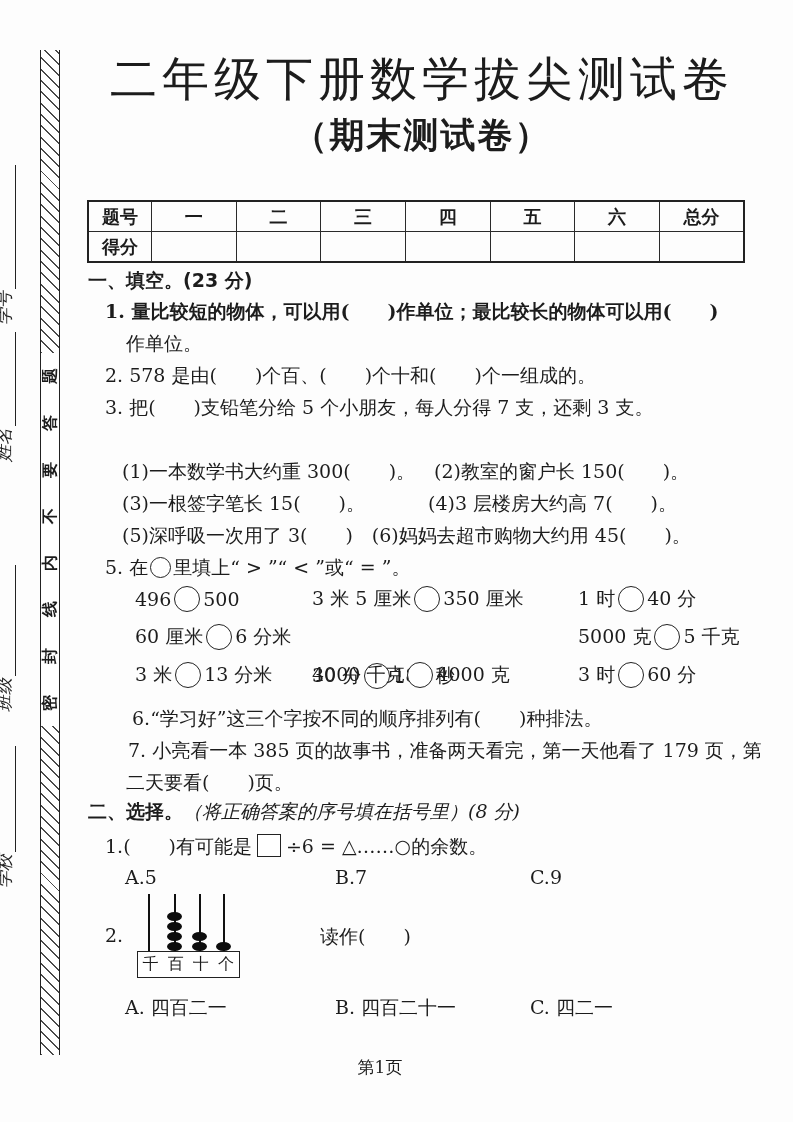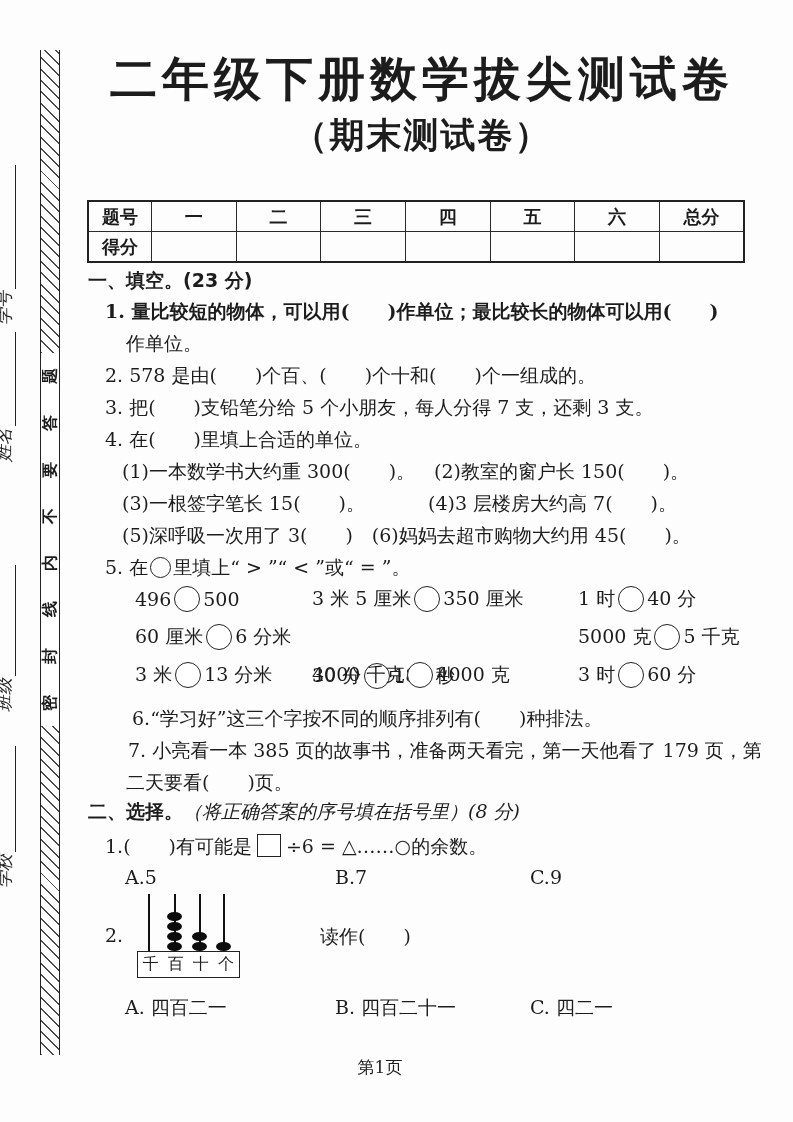--- a/index.html
+++ b/index.html
@@ -28,21 +28,21 @@
   }
   .seal-field{
     position:absolute; height:24px; display:flex; align-items:flex-end;
     transform:rotate(-90deg); transform-origin:left bottom;
     font-style:italic; font-size:17px; white-space:nowrap;
   }
   .seal-field .uline{flex:1; border-bottom:1.2px solid #222; margin-left:2px; height:100%;}
   
   .title{
     position:absolute; left:88px; top:48px; width:668px; text-align:center;
-    font-size:47px; font-weight:700; letter-spacing:5px; white-space:nowrap;
+    font-size:47px; font-weight:400; letter-spacing:5px; white-space:nowrap;
   }
   .subtitle{
     position:absolute; left:88px; top:112px; width:668px; text-align:center;
     font-size:35px; font-weight:600; letter-spacing:2px;
   }
   .meta{
     position:absolute; left:88px; top:169px; width:664px; text-align:right;
     font-size:19px; font-style:italic;
   }
   
@@ -163,21 +163,20 @@
     </tr>
   </tbody>
     </table>
 
   <div class="h1" style="left:88px; top:268px;">一、填空。(23 分)</div>
 
   <div class="line" style="left:105px; top:299px;font-weight:bold;">1. 量比较短的物体，可以用(　　)作单位；最比较长的物体可以用(　　)</div>
   <div class="line" style="left:126px; top:331px;">作单位。</div>
   <div class="line" style="left:105px; top:363px;">2. 578 是由(　　)个百、(　　)个十和(　　)个一组成的。</div>
   <div class="line" style="left:105px; top:395px;">3. 把(　　)支铅笔分给 5 个小朋友，每人分得 7 支，还剩 3 支。</div>
-  <div class="line" style="left:105px; top:427px;">4. 在(　　)里填上合适的单位。</div>
   <div class="line" style="left:122px; top:459px;">(1)一本数学书大约重 300(　　)。　(2)教室的窗户长 150(　　)。</div>
   <div class="line" style="left:122px; top:491px;">(3)一根签字笔长 15(　　)。　　　 (4)3 层楼房大约高 7(　　)。</div>
   <div class="line" style="left:122px; top:523px;">(5)深呼吸一次用了 3(　　)　(6)妈妈去超市购物大约用 45(　　)。</div>
 
   <div class="line" style="left:105px; top:555px;">
     <span>5. 在</span><span class="circle small"></span><span>里填上“ &gt; ”“ &lt; ”或“ = ”。</span>
   </div>
 
   <div class="cmp" style="left:135px; top:586px;">
     <span>496 </span>

